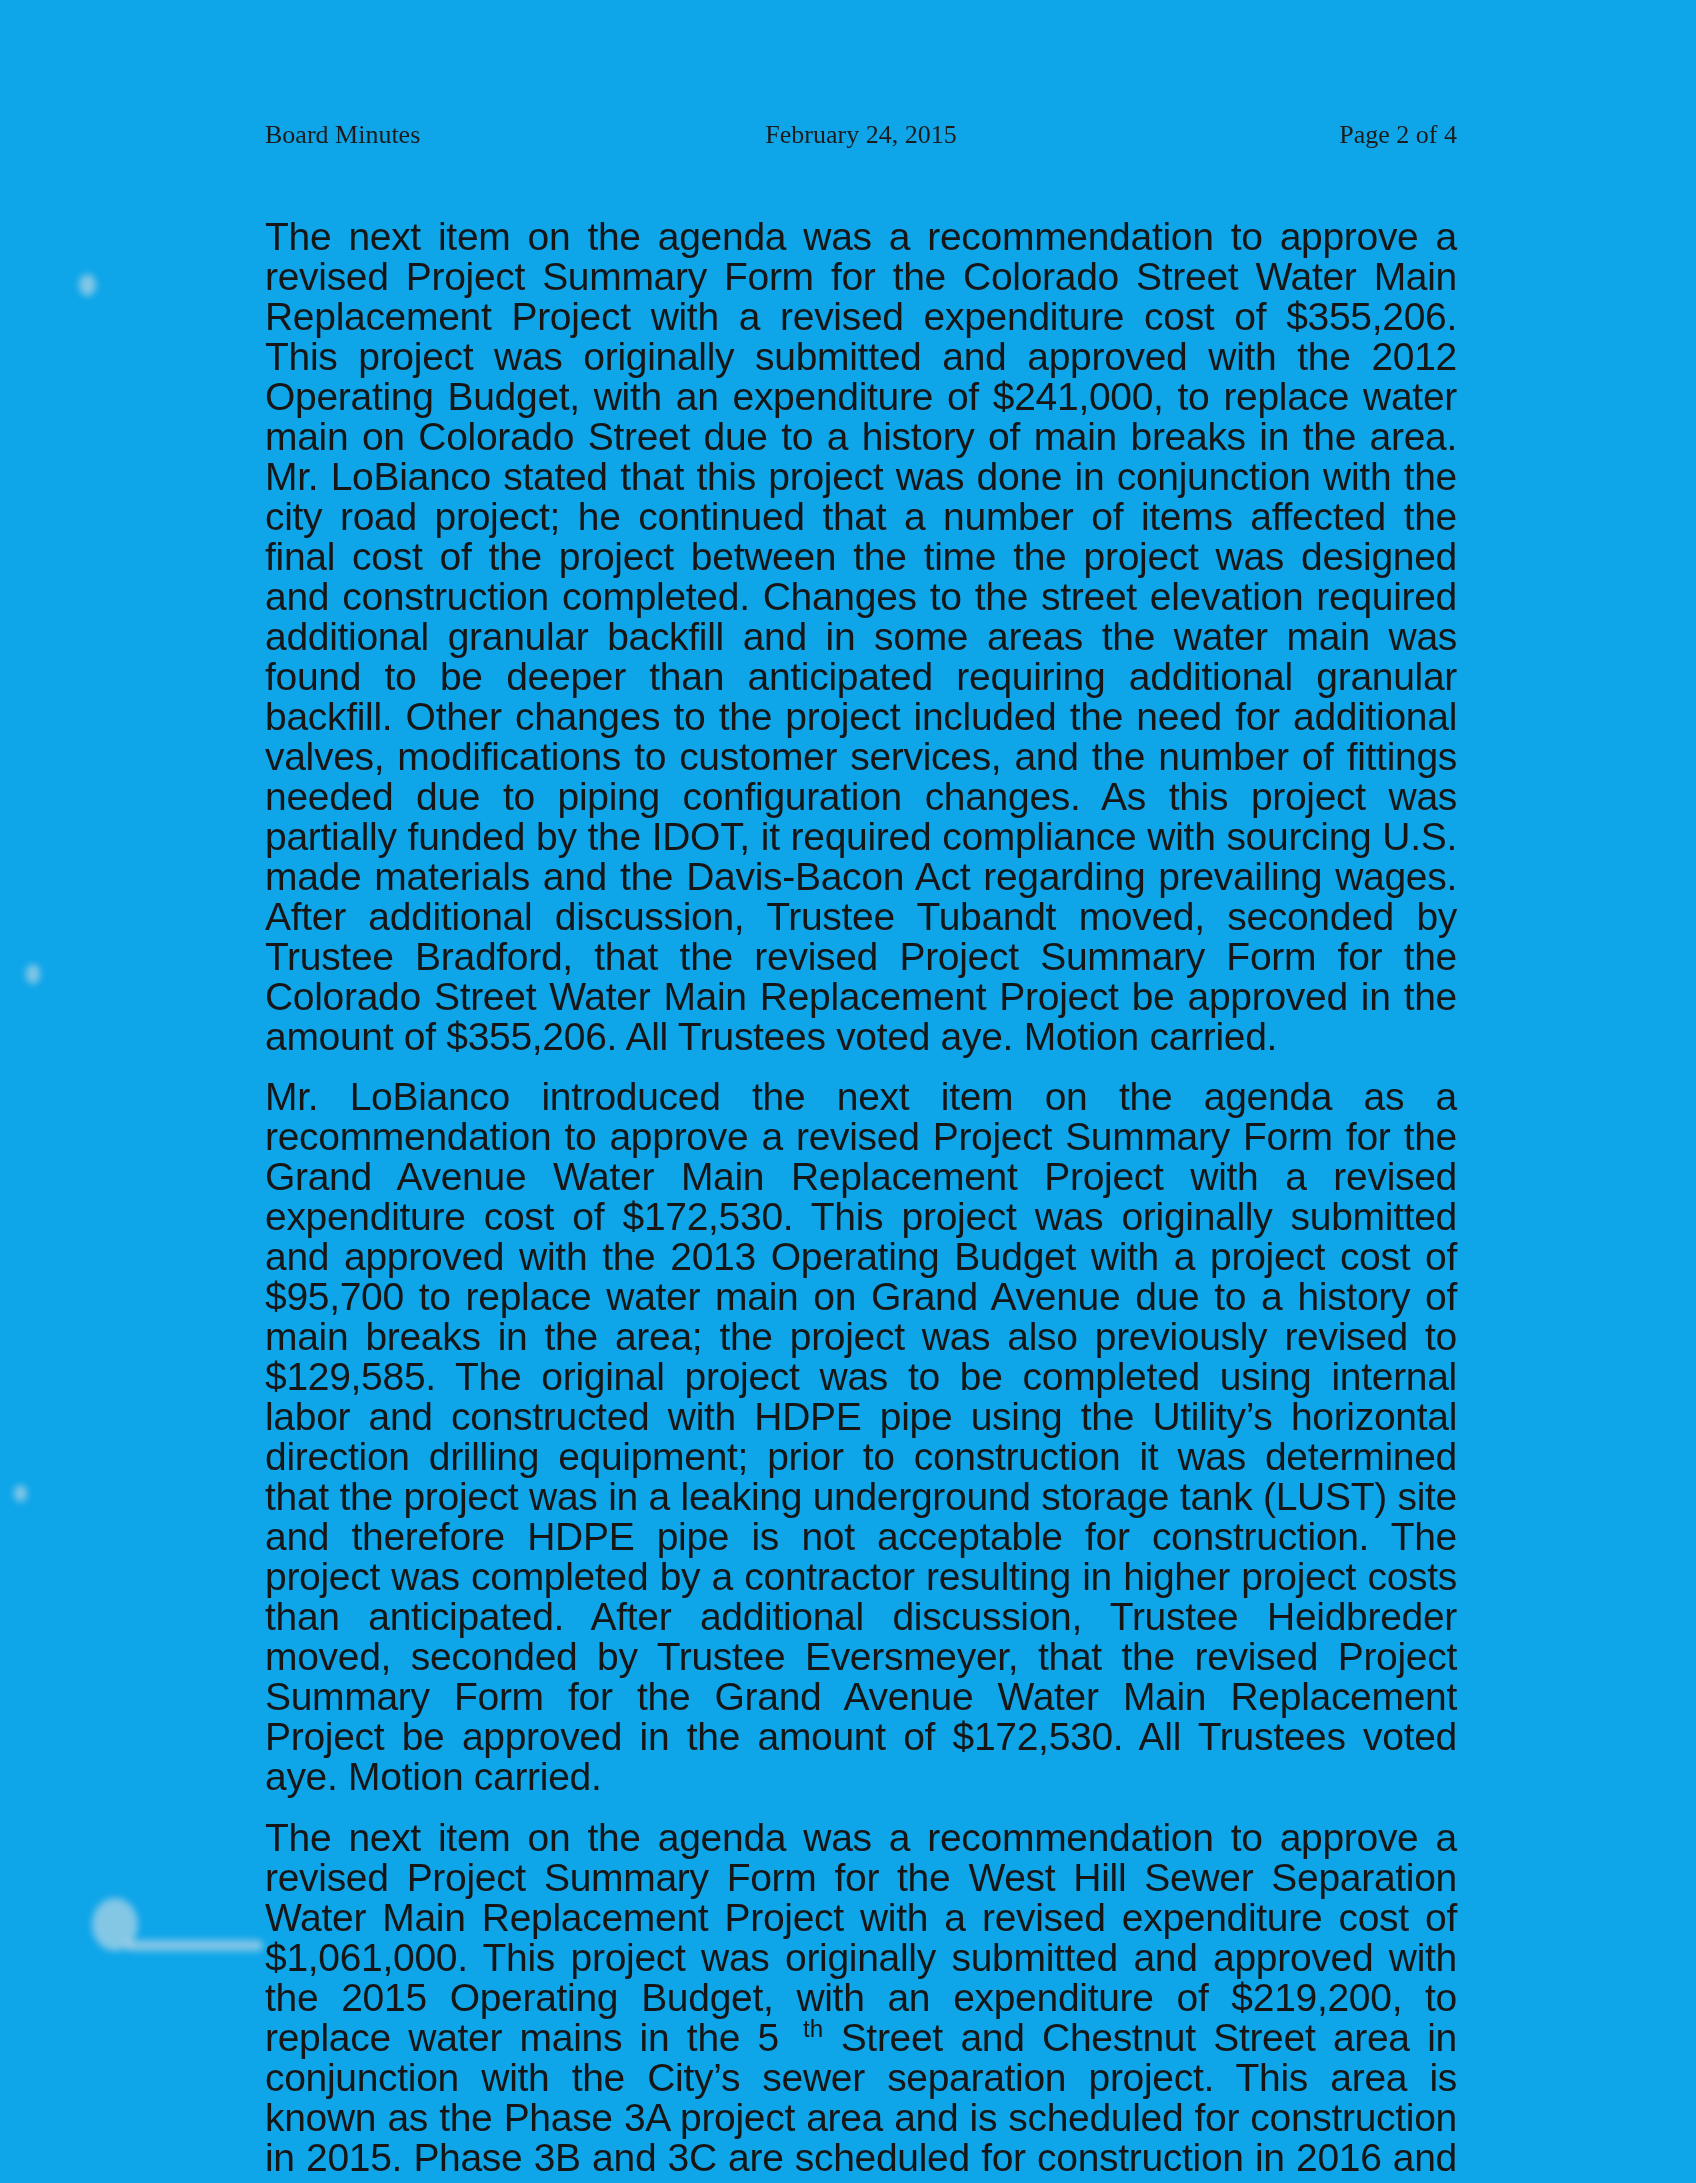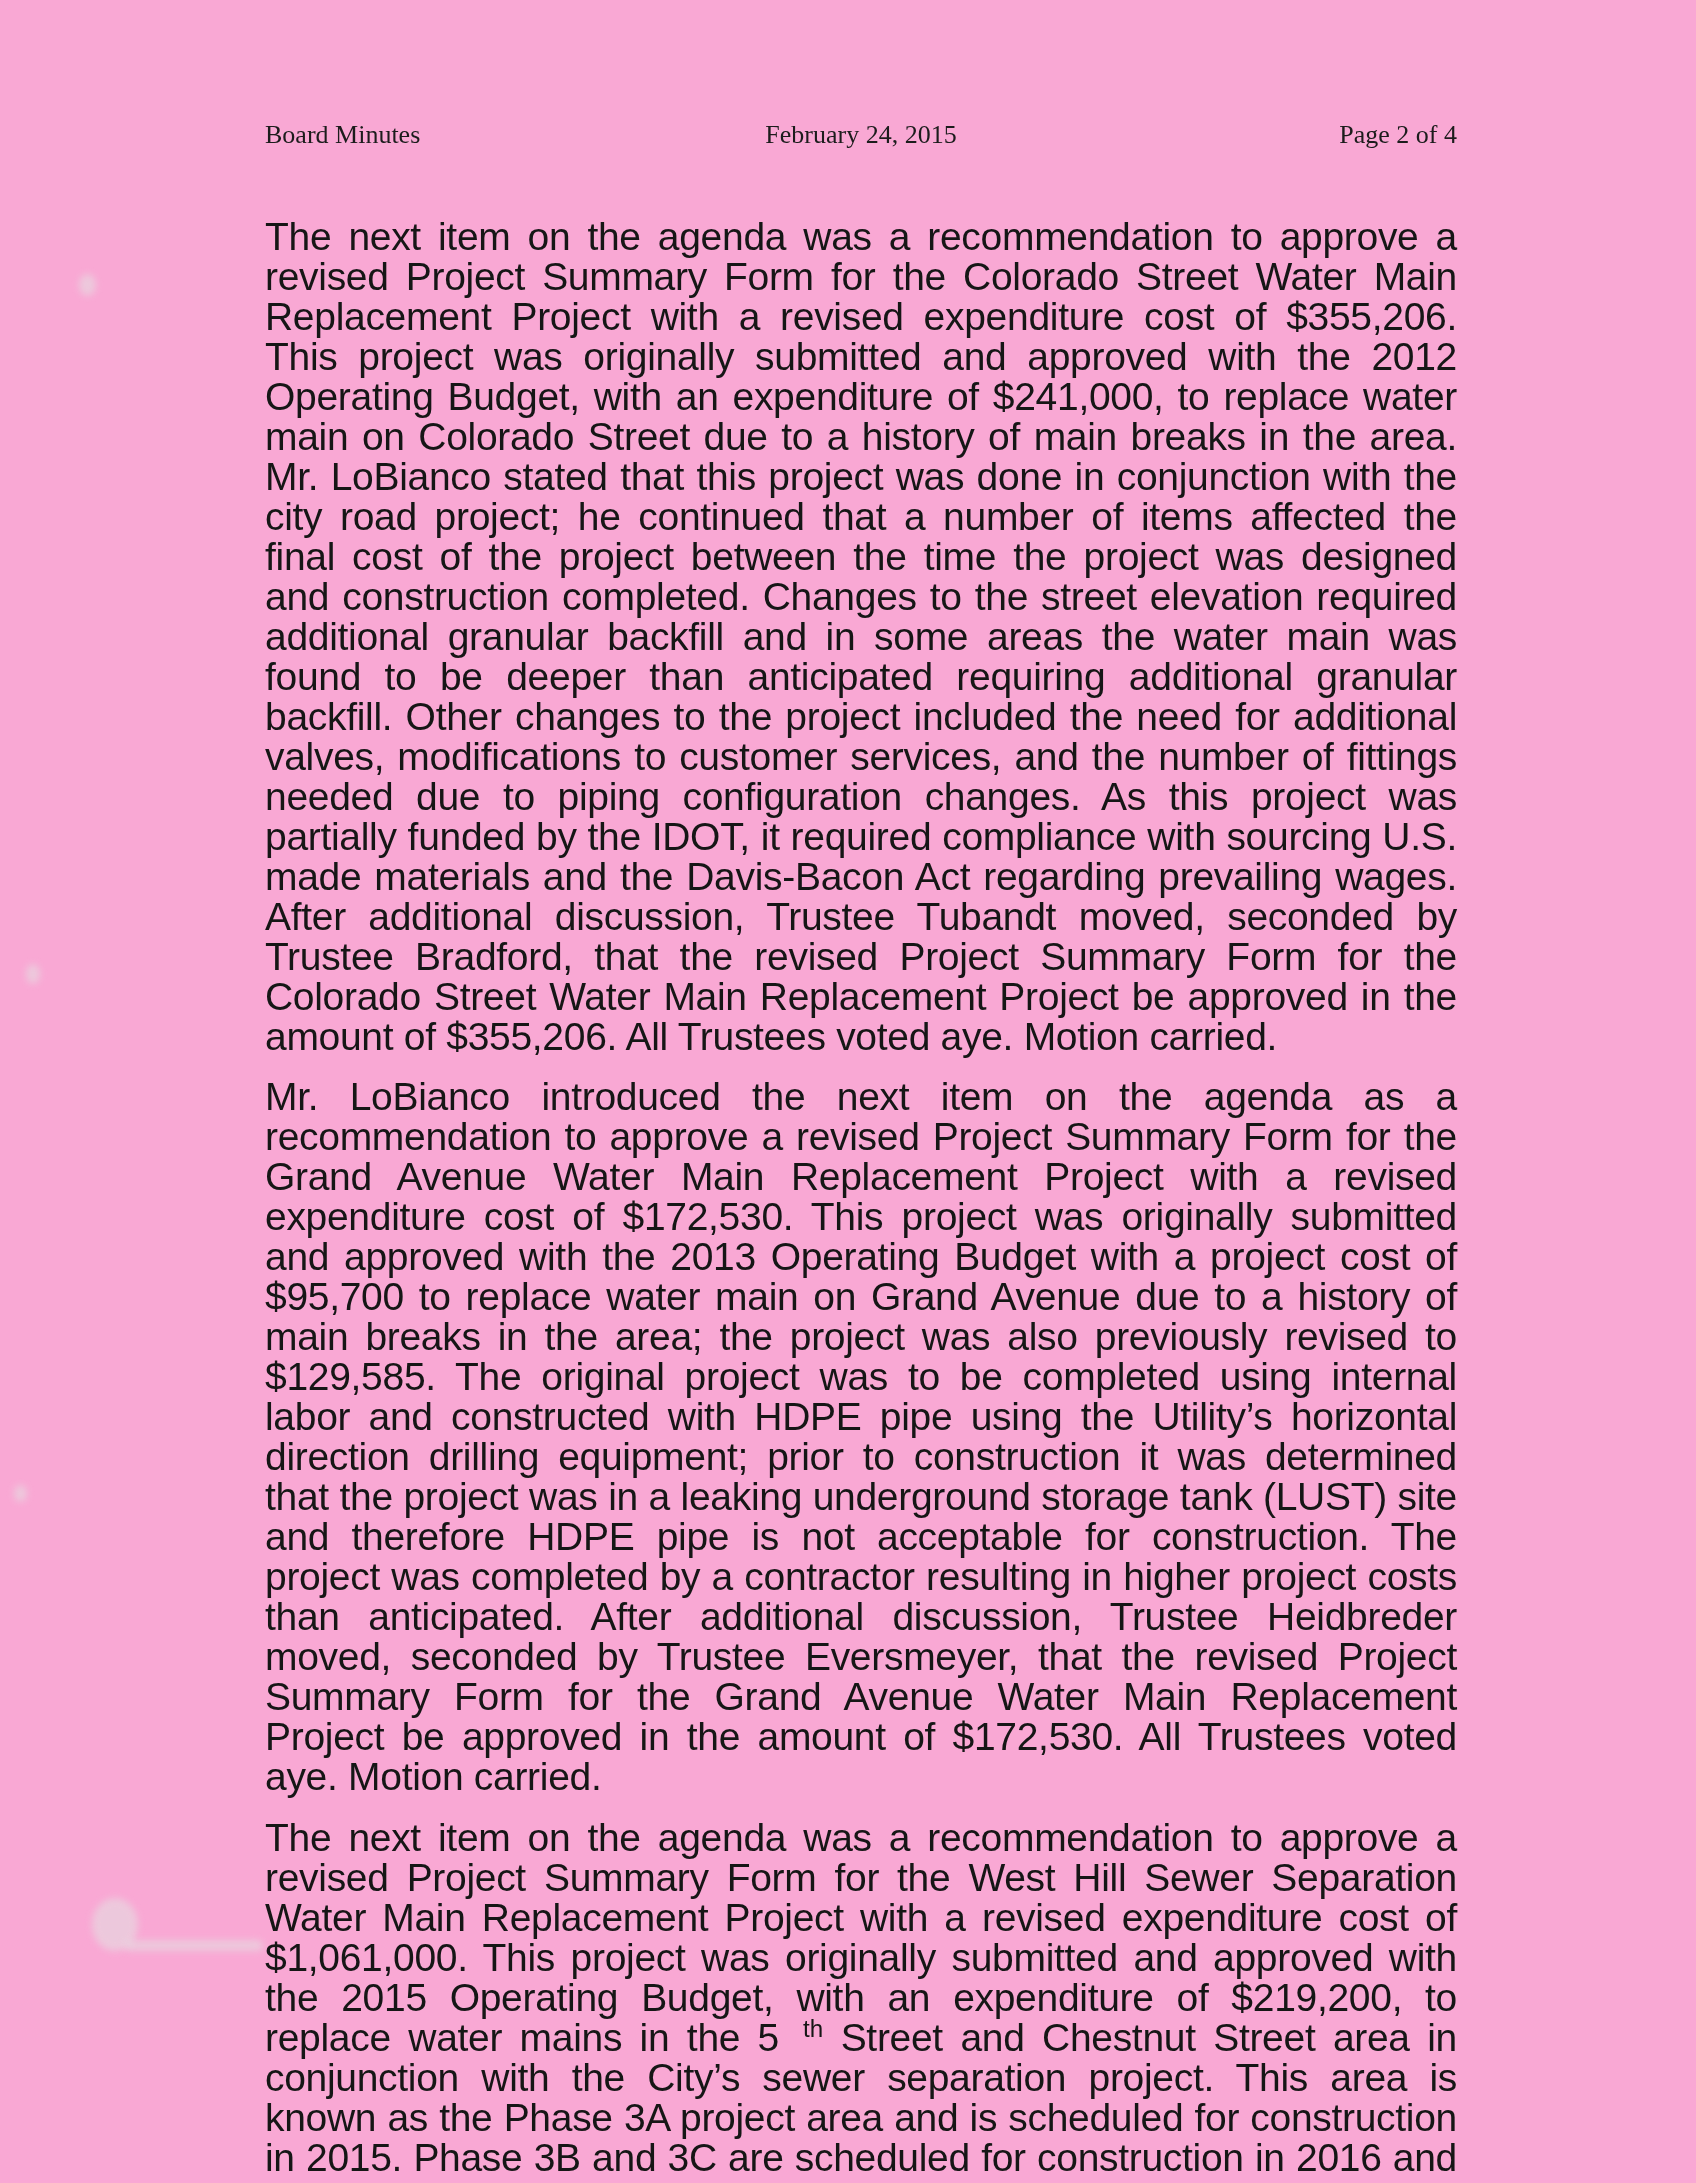--- a/index.html
+++ b/index.html
@@ -4,21 +4,21 @@
 <style>
   html, body {
     margin: 0;
     padding: 0;
     background: #ffffff;
   }
   .page {
     position: relative;
     width: 1696px;
     height: 2183px;
-    background: #f9a8d4;
+    background: #0ea5e9;
     overflow: hidden;
     font-family: "Liberation Sans", sans-serif;
   }
   .content {
     position: absolute;
     left: 265px;
     top: 120px;
     width: 1192px;
   }
   .header {

